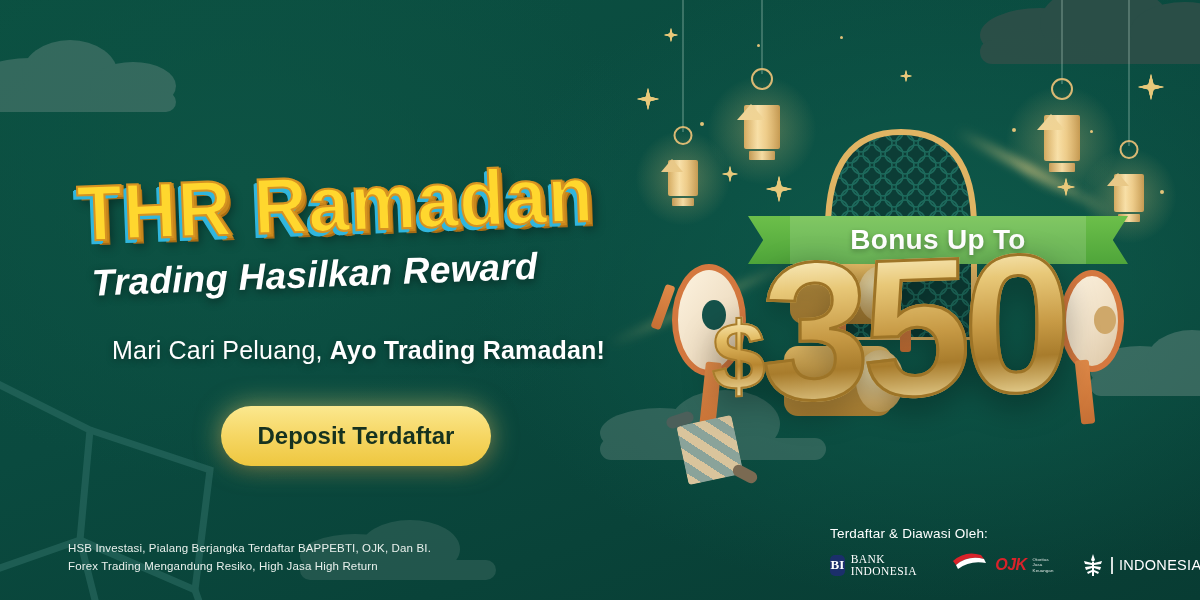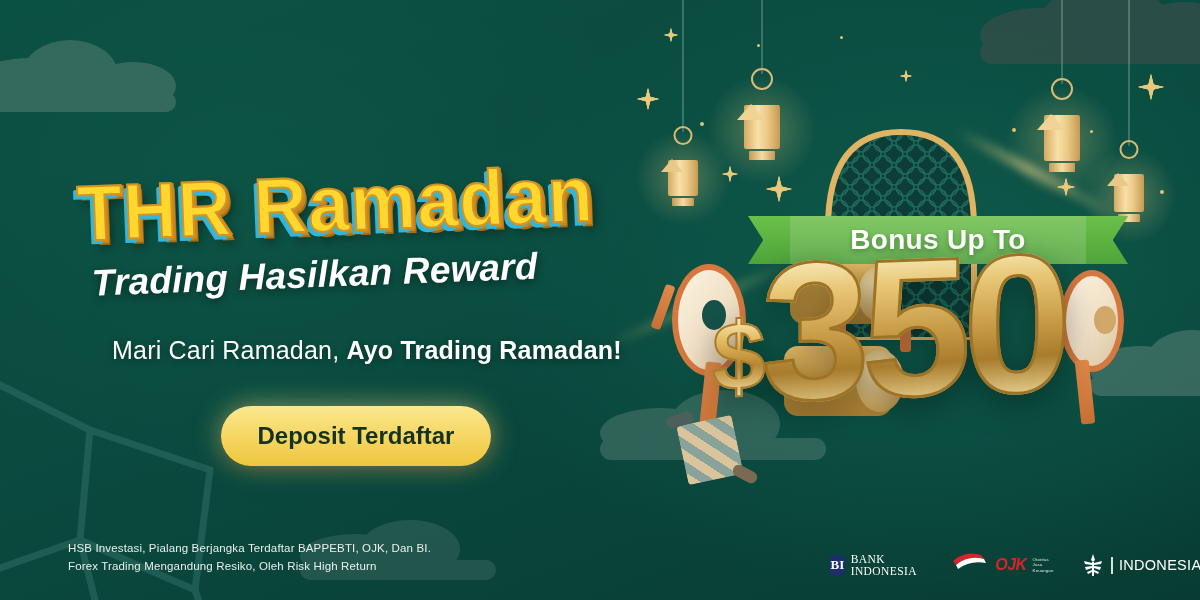--- a/index.html
+++ b/index.html
@@ -375,31 +375,32 @@
     <span class="amt-currency">$</span>
     <span class="amt-value">350</span>
   </div>
 
   <div class="headline">
     <div class="headline-main">THR Ramadan</div>
     <div class="headline-sub">Trading Hasilkan Reward</div>
   </div>
 
   <div class="tagline">
-    <span>Mari Cari Ramadan, </span><b>Ayo Trading Ramadan!</b>
+    <span>Mari Cari Peluang, </span><b>Ayo Trading Ramadan!</b>
   </div>
 
   <button class="cta">Deposit Terdaftar</button>
 
   <div class="disclaimer">
     <div>HSB Investasi, Pialang Berjangka Terdaftar BAPPEBTI, OJK, Dan BI.</div>
-    <div>Forex Trading Mengandung Resiko, Oleh Risk High Return</div>
+    <div>Forex Trading Mengandung Resiko, High Jasa High Return</div>
   </div>
 
   <div class="regulators">
+    <div class="reg-title">Terdaftar &amp; Diawasi Oleh:</div>
     <div class="reg-row">
 
       <div class="reg-item">
         <span class="bi-mark">BI</span>
         <span class="bi-text">BANK INDONESIA</span>
       </div>
 
       <div class="reg-item">
         <span class="ojk-mark">
           <svg width="38" height="26" viewBox="0 0 38 26">

